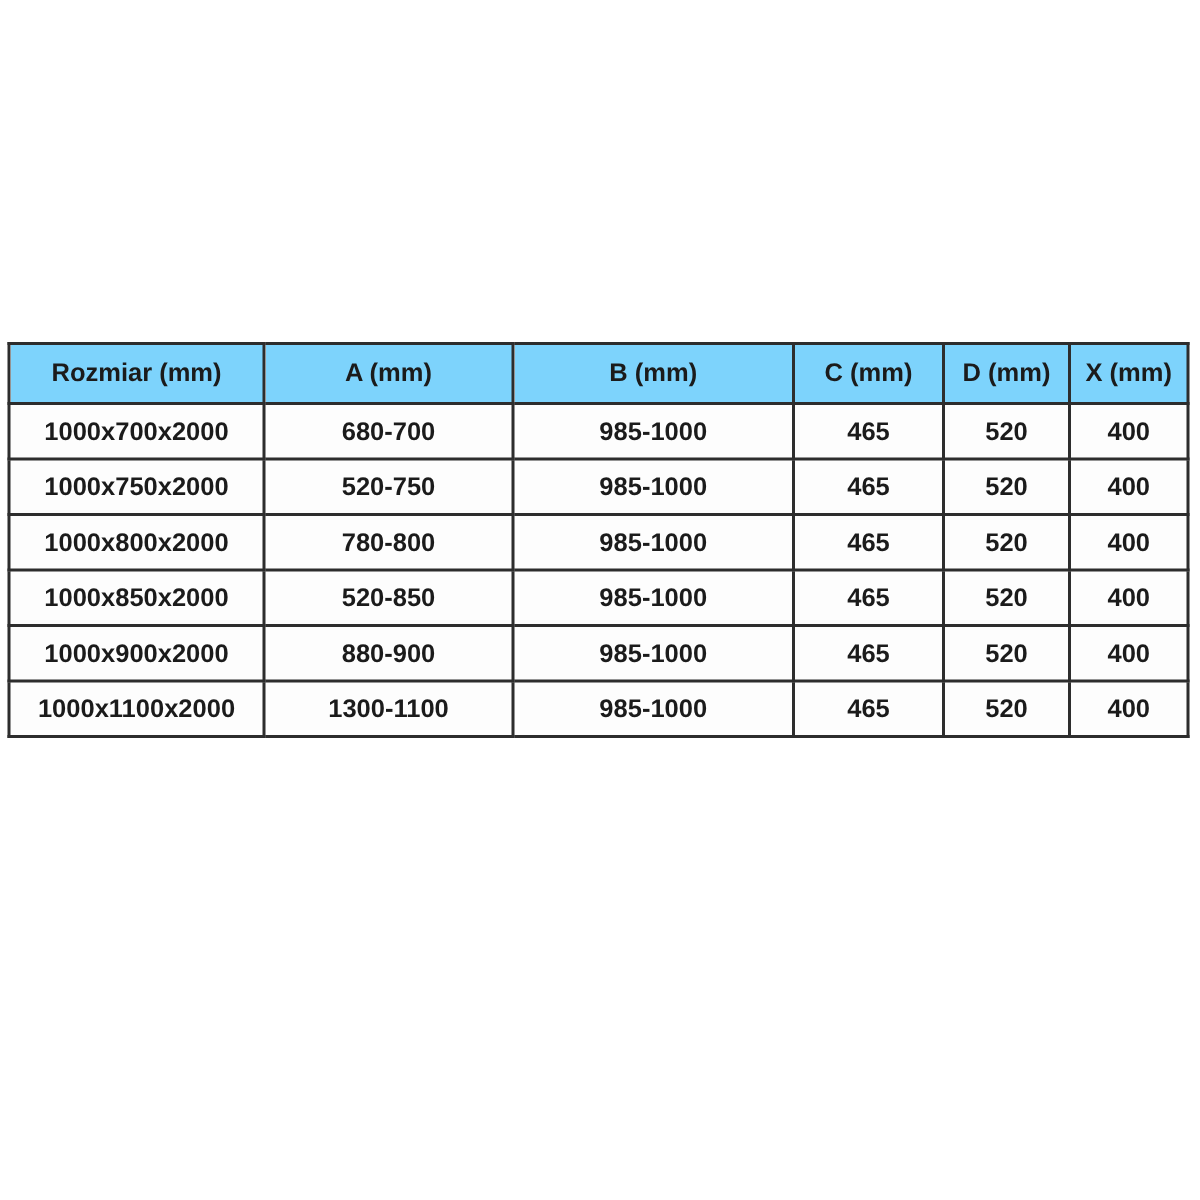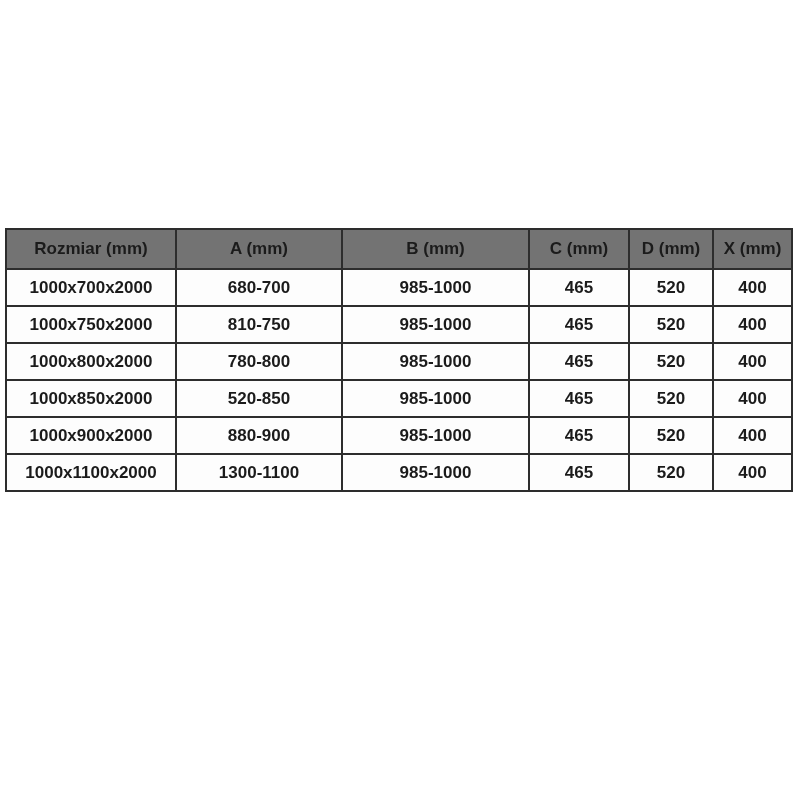--- a/index.html
+++ b/index.html
@@ -30,21 +30,21 @@
     vertical-align: middle;
     color: #1b1b1b;
     font-size: 17px;
     padding: 0 4px;
     white-space: nowrap;
     overflow: hidden;
   }
   table.spec th {
     font-weight: bold;
     height: 38px;
-    background: #737373;
+    background: #7dd3fc;
   }
   table.spec td {
     font-weight: bold;
     height: 35px;
     background: #fdfdfd;
   }
   col.c0 { width: 170px; }
   col.c1 { width: 166px; }
   col.c2 { width: 187px; }
   col.c3 { width: 100px; }
@@ -78,21 +78,21 @@
         <tr>
     <td>1000x700x2000</td>
     <td>680-700</td>
     <td>985-1000</td>
     <td>465</td>
     <td>520</td>
     <td>400</td>
   </tr>
         <tr>
     <td>1000x750x2000</td>
-    <td>810-750</td>
+    <td>520-750</td>
     <td>985-1000</td>
     <td>465</td>
     <td>520</td>
     <td>400</td>
   </tr>
         <tr>
     <td>1000x800x2000</td>
     <td>780-800</td>
     <td>985-1000</td>
     <td>465</td>

